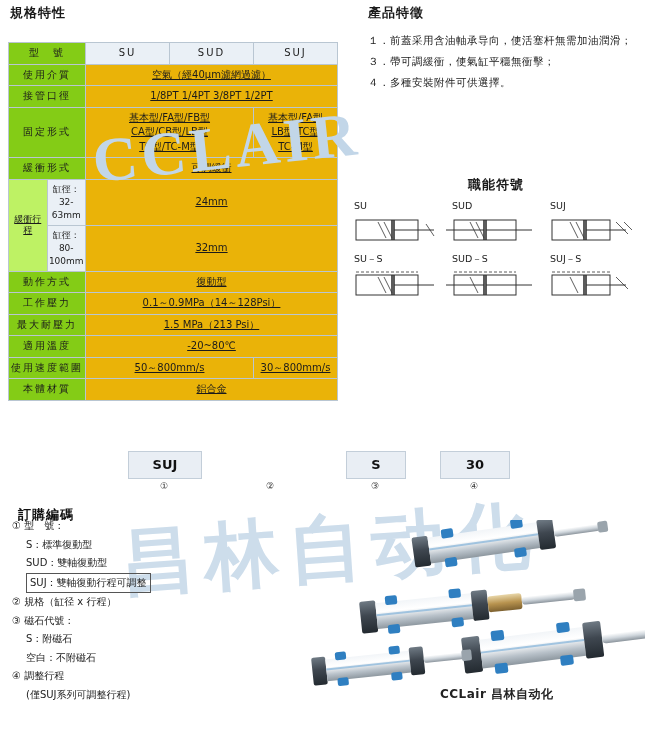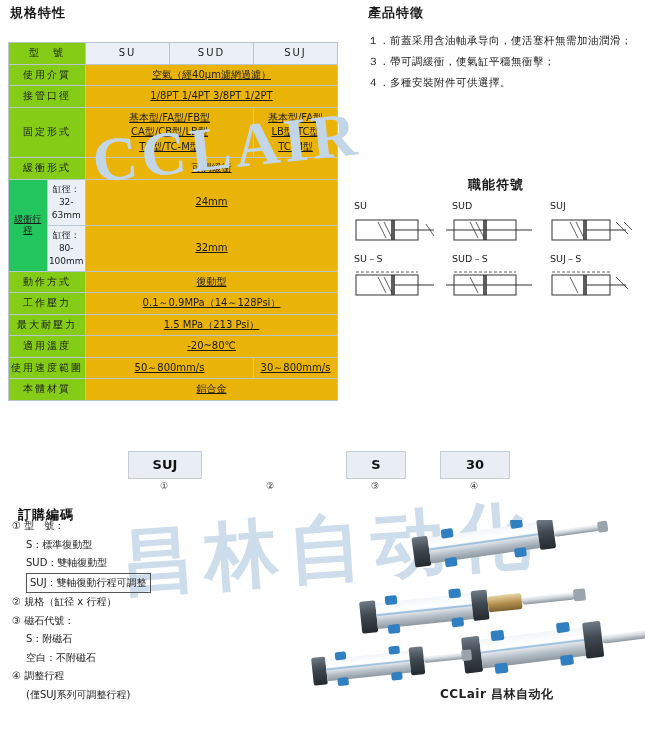--- a/index.html
+++ b/index.html
@@ -35,21 +35,21 @@
     background:#84cc16;
     width:74px;
     letter-spacing:2px;
   }
   table.spec td.sublab{
     background:#eaf0f6;
     font-size:9px;
     letter-spacing:0;
   }
   table.spec td.vlab{
-    background:#22c55e;
+    background:#bef264;
     font-size:9px;
     letter-spacing:0;
     width:22px;
     line-height:1.2;
     text-decoration:underline;
   }
   table.spec td.val{background:#eab308;text-decoration:underline;}
   table.spec td.hdr{background:#eaf0f6;letter-spacing:2px;}
   .sm{font-size:9px;}
   

